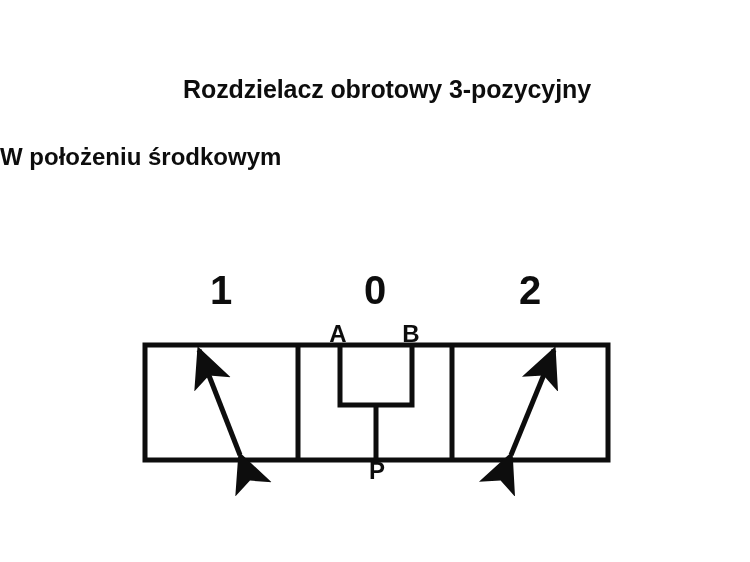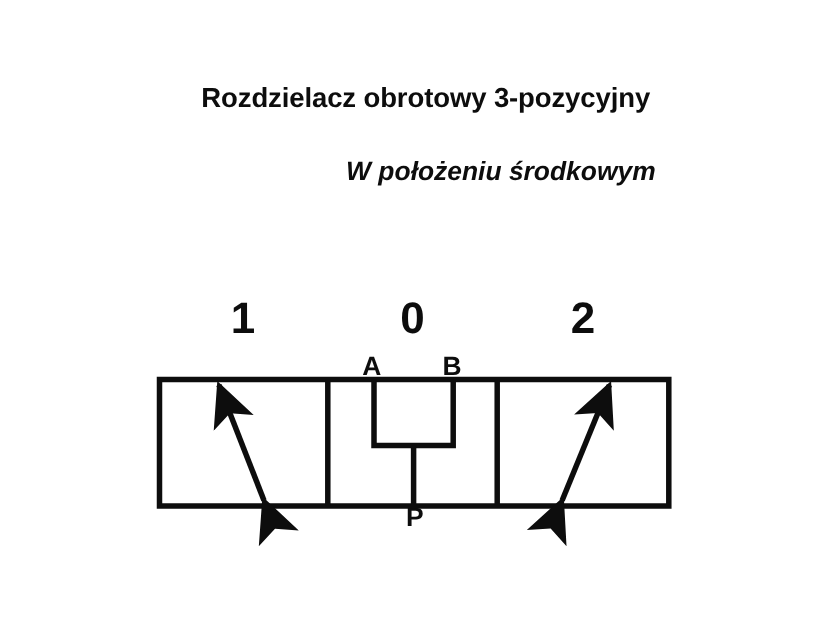--- a/index.html
+++ b/index.html
@@ -31,25 +31,24 @@
     font-size: 25px;
     font-weight: bold;
     letter-spacing: -0.1px;
     line-height: 1.25;
   }
   .subtitle {
     position: absolute;
     left: 0;
     top: 140px;
     width: 596px;
-    text-align: right;
+    text-align: left;
     font-size: 24px;
     font-weight: bold;
     line-height: 1.45;
-    font-style: italic;
   }
   .subtitle div {
     display: block;
   }
   #valve-figure {
     position: absolute;
     left: 0;
     top: 0;
   }
   .pos-label {

